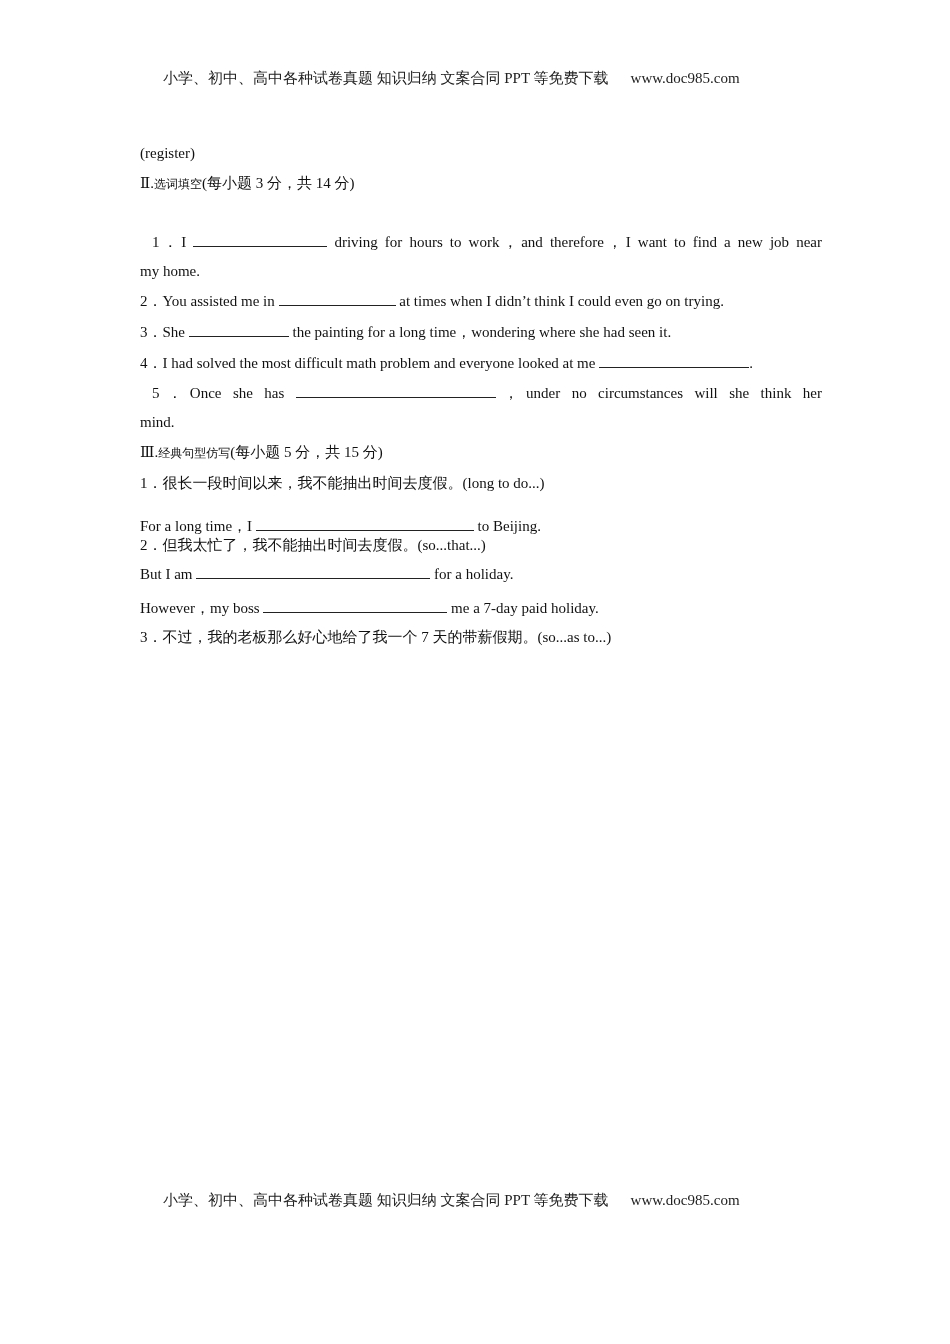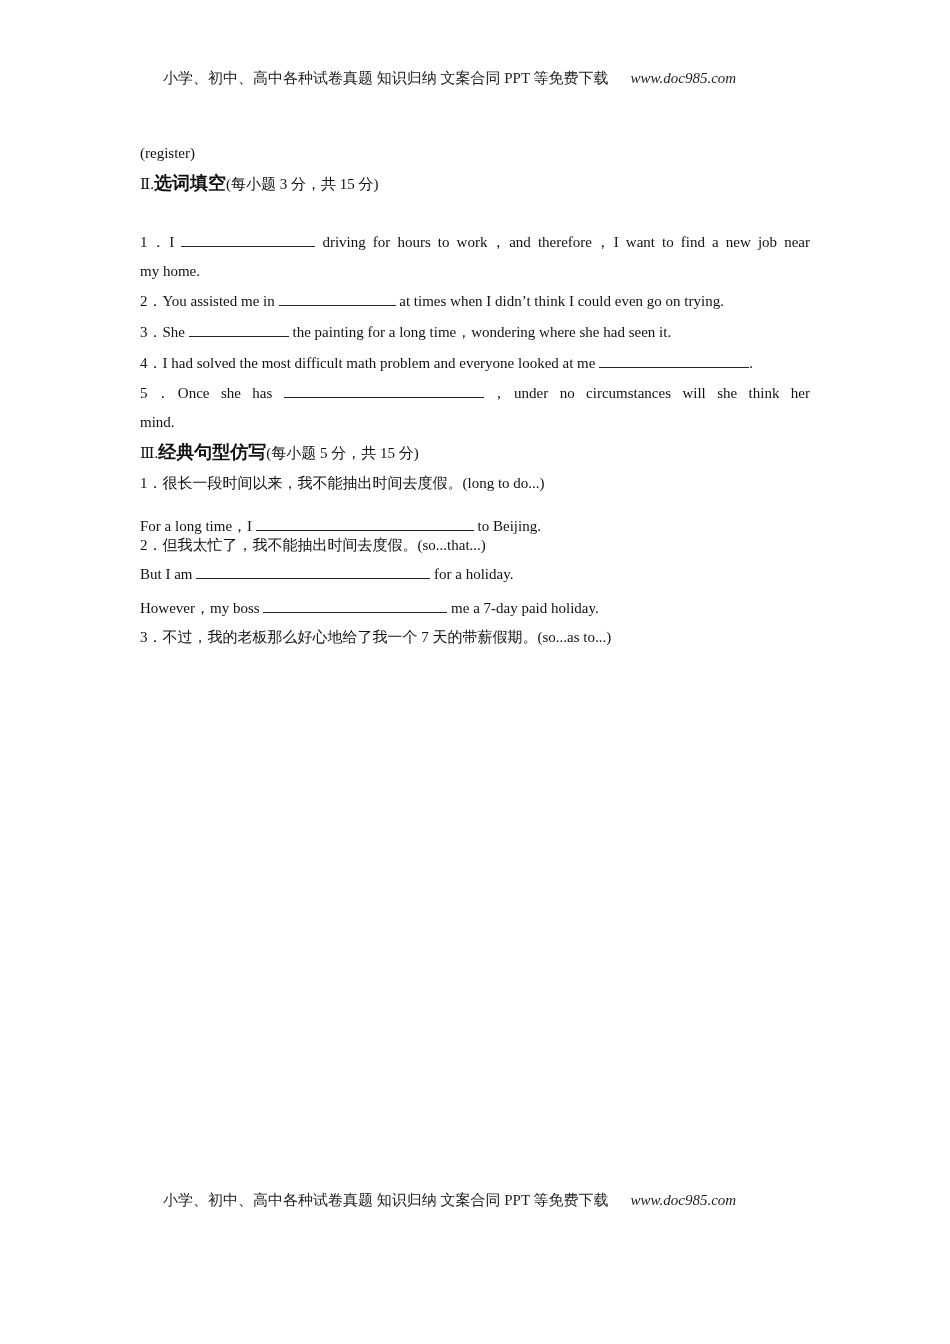--- a/index.html
+++ b/index.html
@@ -5,42 +5,42 @@
     html, body { margin: 0; padding: 0; background: #ffffff; }
     body {
       width: 950px; height: 1344px; position: relative; overflow: hidden;
       font-family: "Liberation Serif", "DejaVu Serif", serif;
       color: #111111;
     }
     .hf {
       position: absolute; left: 163px; width: 640px;
       font-size: 15px; white-space: nowrap; color: #222;
     }
-    .hf .site { margin-left: 22px; font-style: italic; }
+    .hf .site { margin-left: 22px; }
     #header { top: 69px; }
     #footer { top: 1191px; }
     .line {
       position: absolute; left: 140px; width: 670px;
       font-size: 15px; line-height: 20px; white-space: nowrap;
     }
-    .just { text-align: justify; text-align-last: justify; }
-    .sec-title { font-family: "DejaVu Sans", "Liberation Sans", sans-serif; font-weight: bold; font-size: 18px; }
+    .just { text-align: justify; text-align-last: justify; margin-left: 12px; }
+    .sec-title { font-family: "DejaVu Sans", "Liberation Sans", sans-serif; font-weight: normal; font-size: 12px; }
     .blank { display: inline-block; border-bottom: 1px solid #222; height: 14px; vertical-align: baseline; }
   </style>
 </head>
 <body>
 
 <div id="header" class="hf">
   <span>小学、初中、高中各种试卷真题  知识归纳  文案合同  PPT 等免费下载</span><span class="site">www.doc985.com</span>
 </div>
 
 <div class="line" style="top:143px">(register)</div>
 
 <div class="line" style="top:173px">
-  <span>Ⅱ.</span><span class="sec-title">选词填空</span><span>(每小题 3 分，共 15 分)</span>
+  <span>Ⅱ.</span><span class="sec-title">选词填空</span><span>(每小题 3 分，共 14 分)</span>
 </div>
 
 <div class="line just" style="top:232px">
   <span>1．</span><span>I </span><span class="blank" style="width:134px"></span><span> driving for hours to work，and therefore，I want to find a new job near</span>
 </div>
 <div class="line" style="top:261px">my home.</div>
 
 <div class="line" style="top:291px">
   <span>2．</span><span>You assisted me in </span><span class="blank" style="width:117px"></span><span> at times when I didn’t think I could even go on trying.</span>
 </div>

